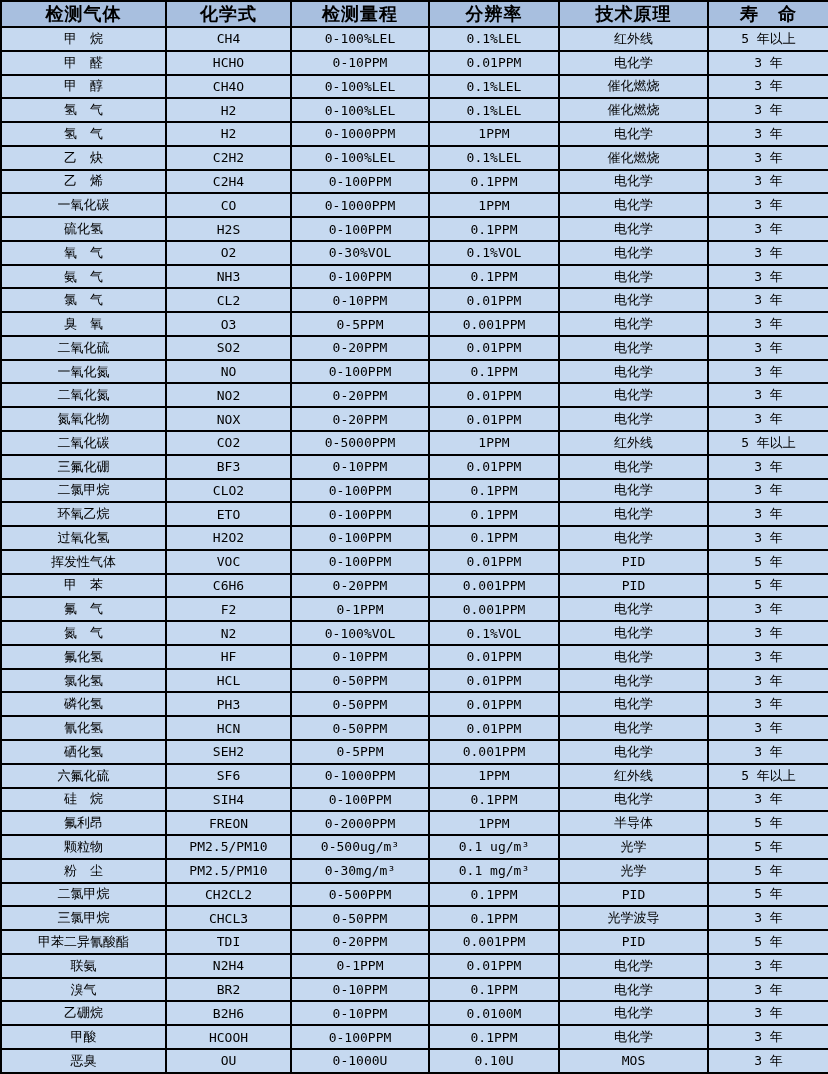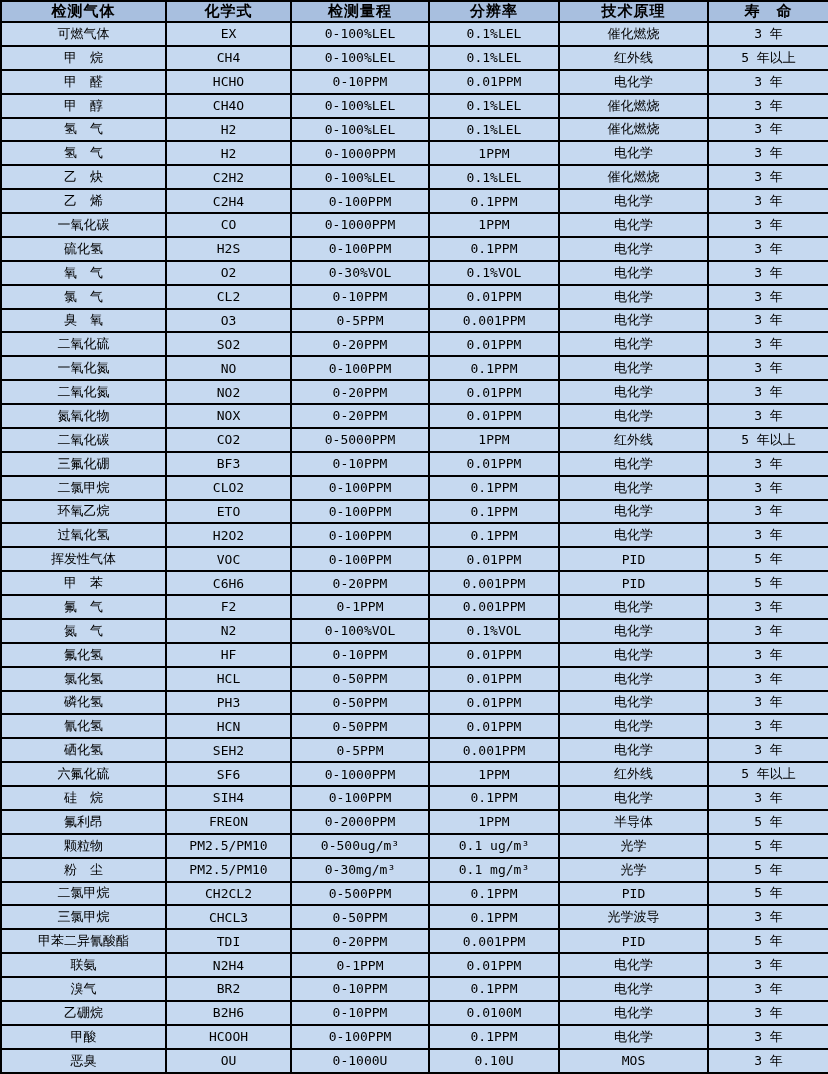--- a/index.html
+++ b/index.html
@@ -25,21 +25,21 @@
     border:2px solid var(--border-color);
     text-align:center;
     vertical-align:middle;
     padding:0 2px;
     overflow:hidden;
     white-space:nowrap;
     color:var(--text-color);
   }
   th{
     background:var(--header-bg);
-    font-size:15px;
+    font-size:18px;
     font-weight:bold;
     letter-spacing:1px;
   }
   td{
     font-size:13px;
     background:var(--row-bg);
   }
 </style>
 </head>
 <body>
@@ -58,28 +58,20 @@
       <th>检测气体</th>
       <th>化学式</th>
       <th>检测量程</th>
       <th>分辨率</th>
       <th>技术原理</th>
       <th>寿　命</th>
     </tr>
   </thead>
   <tbody>
       <tr>
-        <td>可燃气体</td>
-        <td>EX</td>
-        <td>0-100%LEL</td>
-        <td>0.1%LEL</td>
-        <td>催化燃烧</td>
-        <td>3 年</td>
-      </tr>
-      <tr>
         <td>甲　烷</td>
         <td>CH4</td>
         <td>0-100%LEL</td>
         <td>0.1%LEL</td>
         <td>红外线</td>
         <td>5 年以上</td>
       </tr>
       <tr>
         <td>甲　醛</td>
         <td>HCHO</td>
@@ -146,20 +138,28 @@
       </tr>
       <tr>
         <td>氧　气</td>
         <td>O2</td>
         <td>0-30%VOL</td>
         <td>0.1%VOL</td>
         <td>电化学</td>
         <td>3 年</td>
       </tr>
       <tr>
+        <td>氨　气</td>
+        <td>NH3</td>
+        <td>0-100PPM</td>
+        <td>0.1PPM</td>
+        <td>电化学</td>
+        <td>3 年</td>
+      </tr>
+      <tr>
         <td>氯　气</td>
         <td>CL2</td>
         <td>0-10PPM</td>
         <td>0.01PPM</td>
         <td>电化学</td>
         <td>3 年</td>
       </tr>
       <tr>
         <td>臭　氧</td>
         <td>O3</td>

